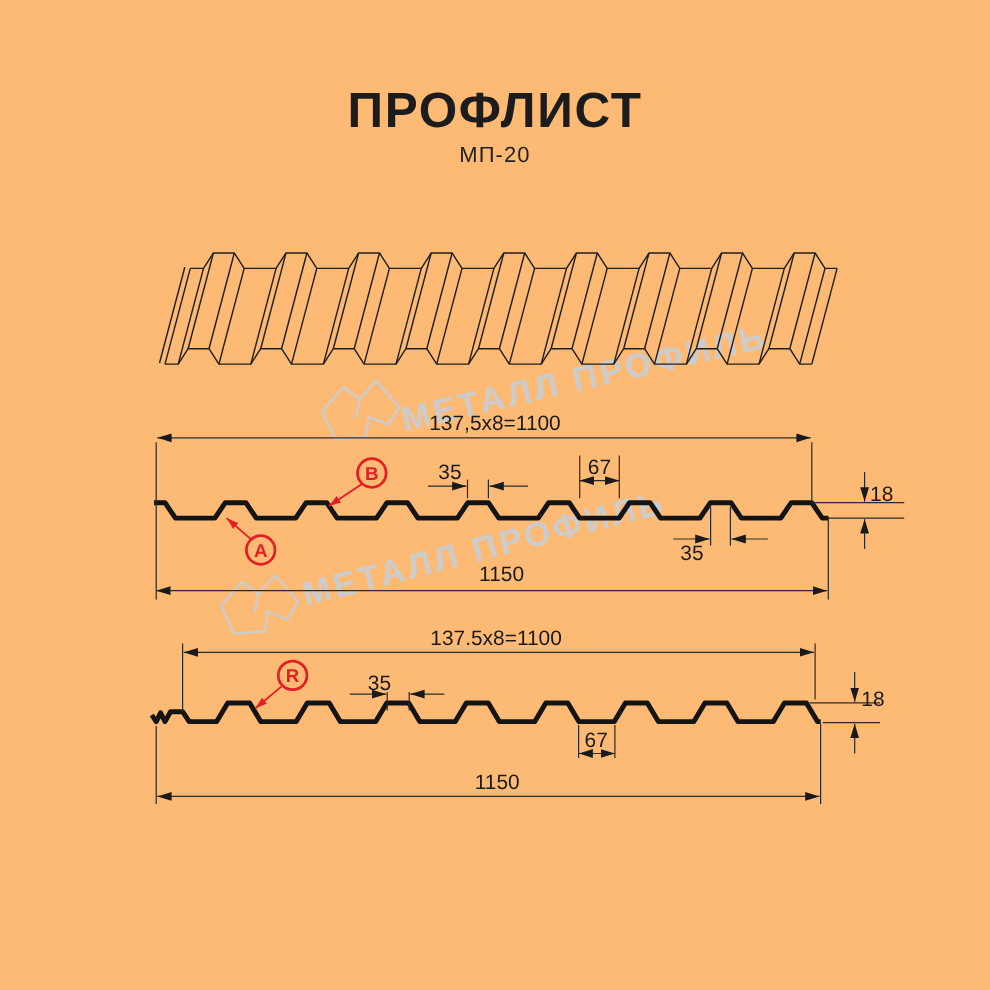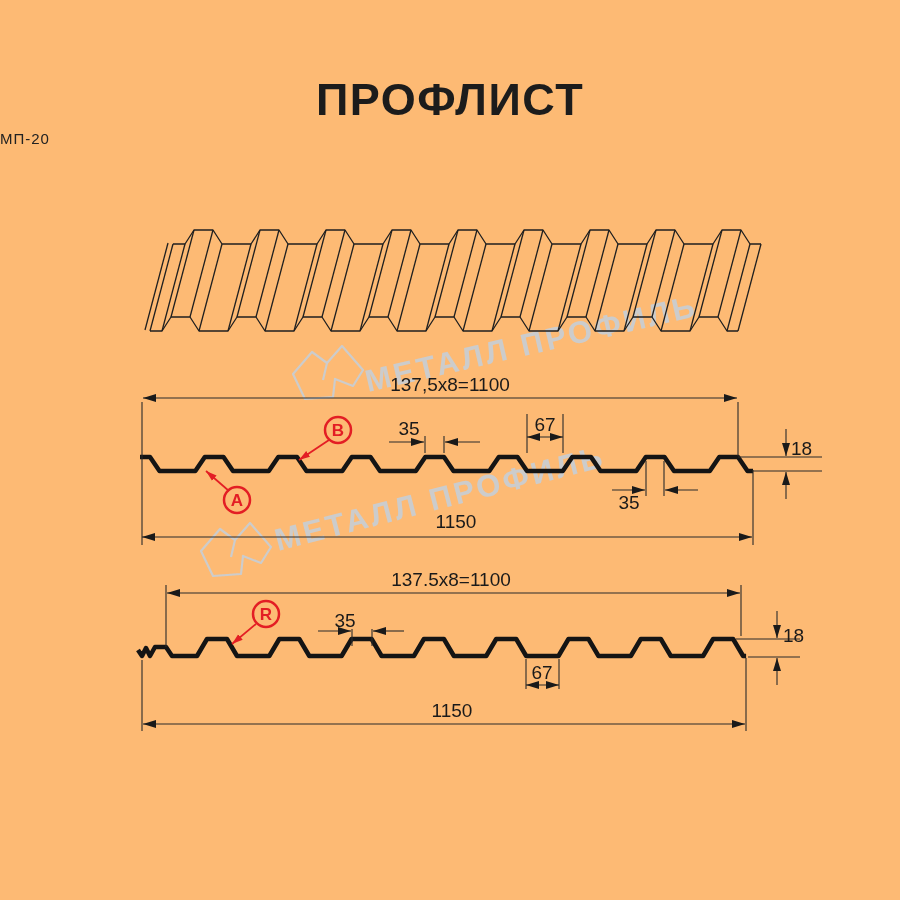--- a/index.html
+++ b/index.html
@@ -5,22 +5,22 @@
   :root{
     --c-red:#e31e24;
     --c-line:#1a1a1a;
     --c-watermark:#cccccc;
   }
   html,body{margin:0;padding:0;background:#ffffff;}
   .page{position:relative;width:900px;height:900px;background:#fdba74;overflow:hidden;
         font-family:"Liberation Sans", sans-serif;color:var(--c-line);}
   .title{position:absolute;top:74px;left:0;width:900px;text-align:center;
          font-size:45px;font-weight:bold;letter-spacing:1.5px;color:#1c1c1c;}
-  .subtitle{position:absolute;top:130px;left:0;width:900px;text-align:left;
-            font-size:15px;font-weight:500;letter-spacing:1px;color:#222;}
+  .subtitle{position:absolute;top:130px;left:0;width:900px;text-align:center;
+            font-size:20px;font-weight:500;letter-spacing:1px;color:#222;}
   .footer{position:absolute;top:796px;left:0;width:900px;text-align:center;
           font-size:20px;font-weight:bold;letter-spacing:0.6px;color:#1f1f1f;}
   svg{position:absolute;top:0;left:0;}
   .thick{fill:none;stroke:#141414;stroke-width:4.5;stroke-linejoin:round;}
   .thin{fill:none;stroke:#2a2a2a;stroke-width:1.1;}
   .sheet{fill:none;stroke:#1f1f1f;stroke-width:1.3;stroke-linejoin:round;}
   .dimtxt{font-size:19px;fill:#1a1a1a;}
   .redl{stroke:var(--c-red);stroke-width:1.7;fill:none;}
   .redc{stroke:var(--c-red);stroke-width:2.5;fill:none;}
   .redt{font-size:17px;font-weight:bold;fill:var(--c-red);text-anchor:middle;}

